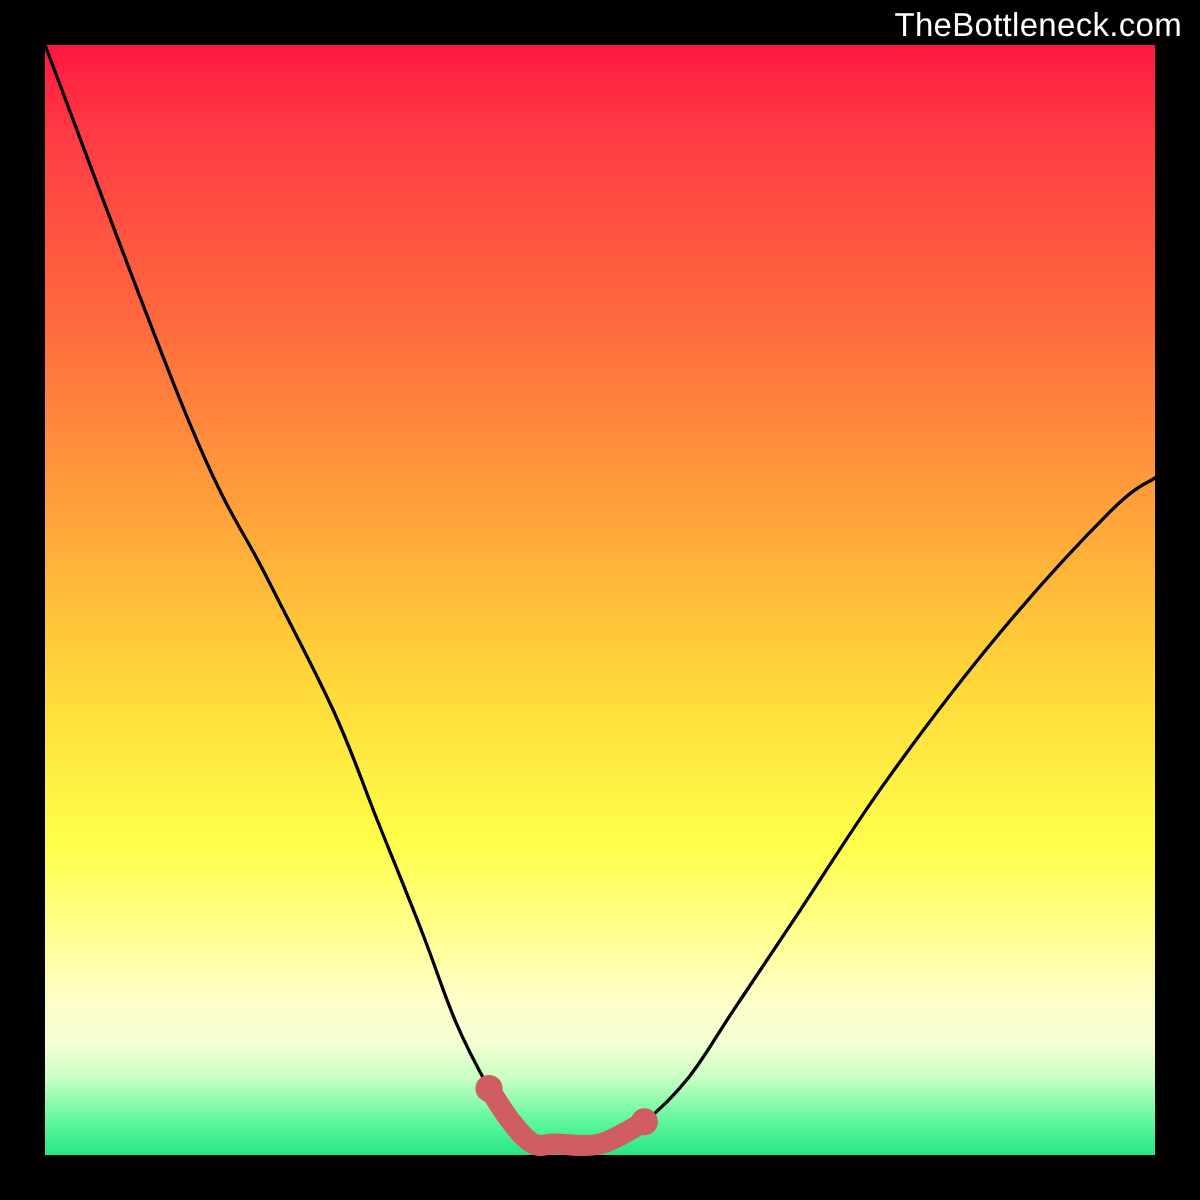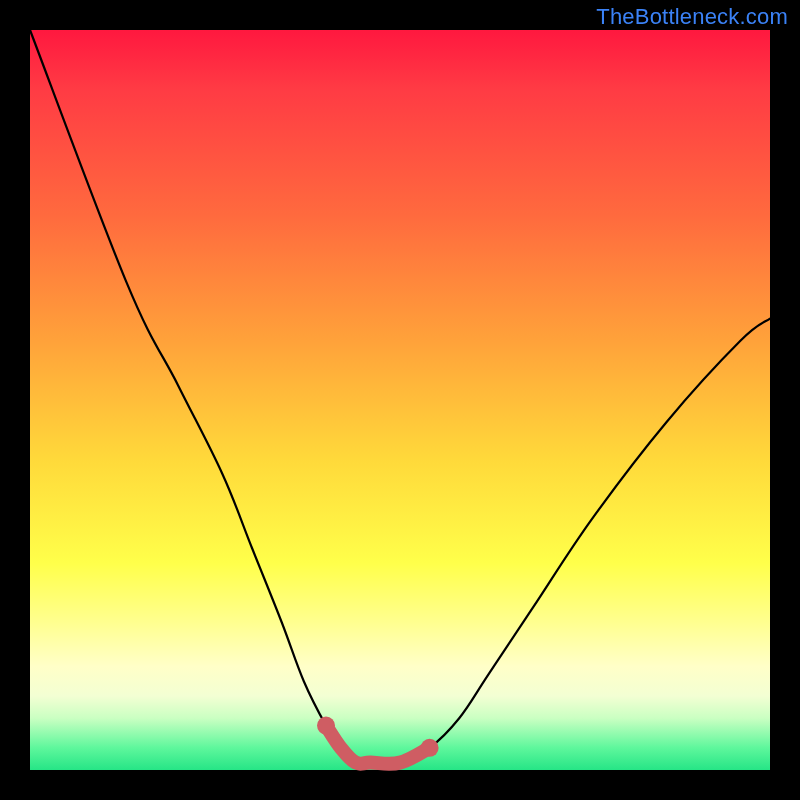--- a/index.html
+++ b/index.html
@@ -39,21 +39,21 @@
       #f3ffd3 90%,
       #caffc2 93%,
       #5ef79c 97%,
       #26e586 100%
     );
   }
   .watermark {
     position: absolute;
     top: 4px;
     right: 12px;
-    color: #3b82f6;
+    color: #ffffff;
     font-size: 22px;
     letter-spacing: 0.2px;
     font-weight: 400;
     user-select: none;
   }
   svg.curve {
     position: absolute;
     left: 0;
     top: 0;
     width: 740px;

